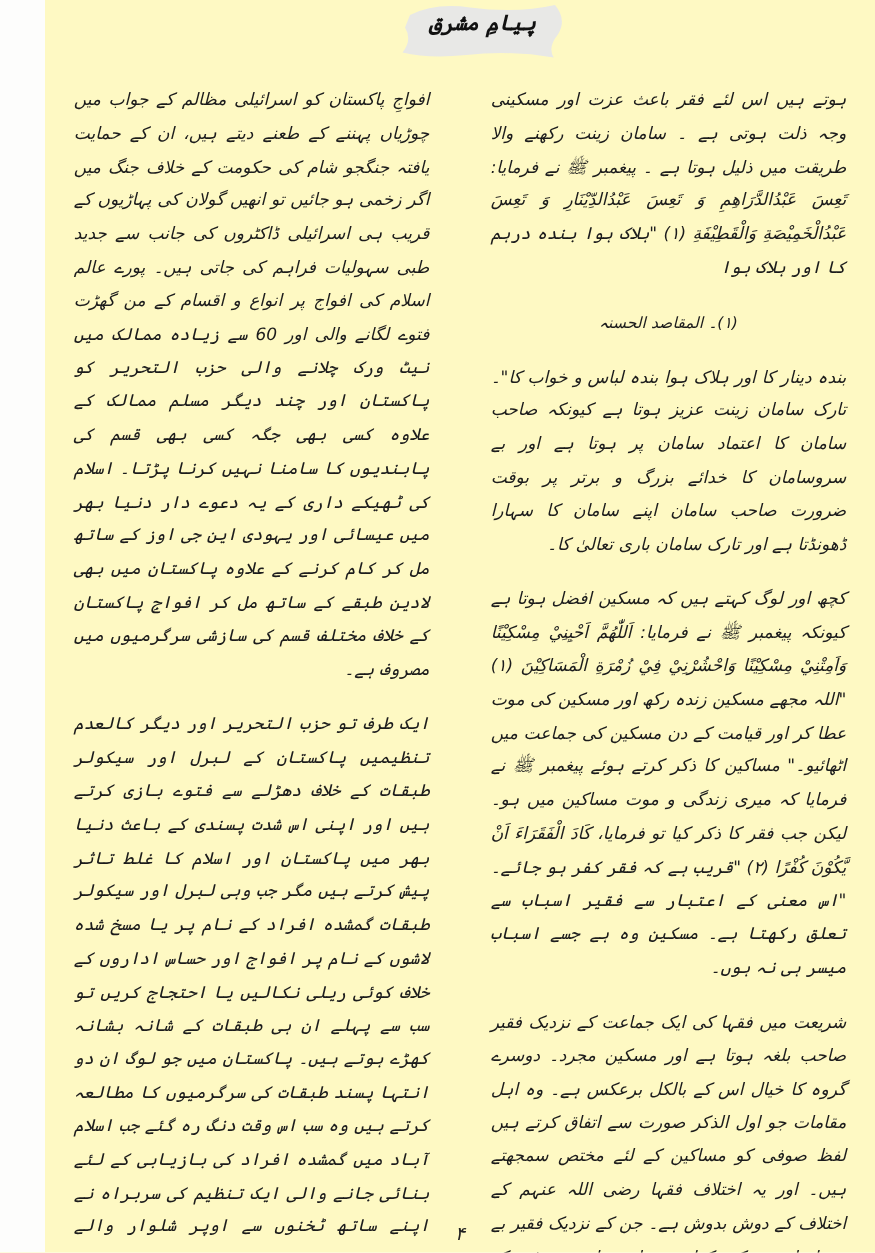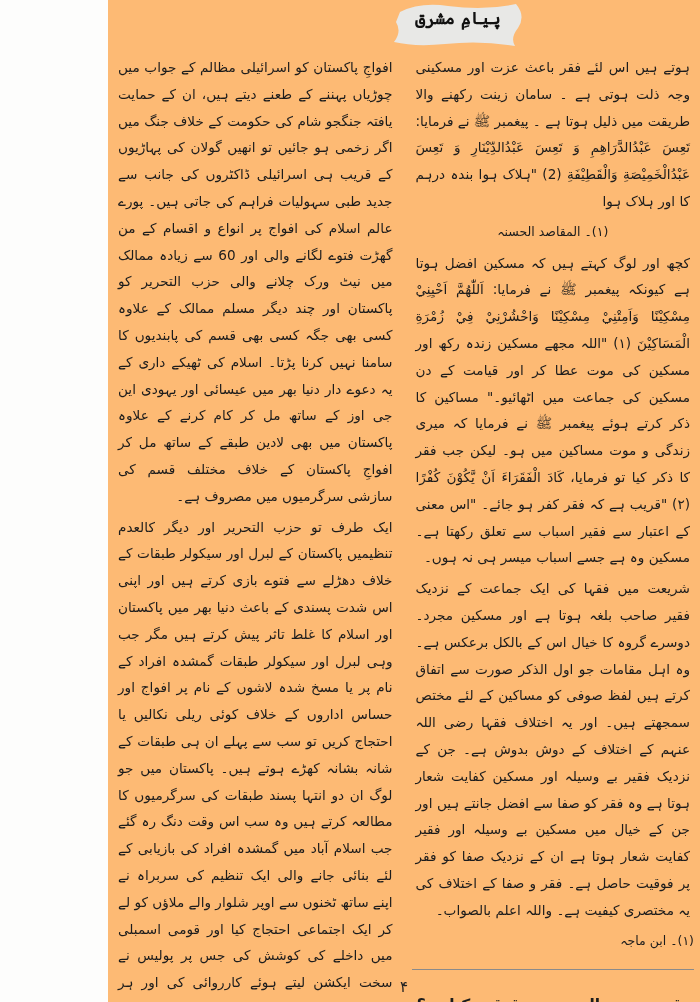--- a/index.html
+++ b/index.html
@@ -1,37 +1,37 @@
 <!DOCTYPE html>
 <html lang="ur" dir="rtl"><head>
 <meta charset="utf-8">
 <style>
   html,body{margin:0;padding:0;}
   body{
     width:700px;height:1002px;background:#fdfdfc;
     font-family:"DejaVu Sans", sans-serif;
     color:#1c1c1c;overflow:hidden;
   }
-  .page{position:relative;width:592px;height:1002px;background:#fdba74;}
+  .page{position:relative;width:664px;height:1002px;background:#fef9c3;font-style:italic;}
   
   .masthead{position:absolute;top:0;left:0;width:700px;height:48px;text-align:center;}
   .banner-wrap{position:relative;display:inline-block;margin-top:2px;}
   .banner-shape{display:block;}
   .banner-title{
     position:absolute;top:6px;left:0;width:100%;text-align:center;
     font-size:17px;font-weight:bold;color:#111;
     font-family:"DejaVu Serif", serif;letter-spacing:0;
   }
   
   .content{
     position:absolute;top:50px;right:6px;left:6px;
     display:flex;gap:15px;align-items:flex-start;
   }
   .col{width:336px;font-size:13.6px;line-height:26.8px;text-align:justify;}
-  .col p{margin:4px;}
+  .col p{margin:17px;}
   .footnote-line{text-align:center;font-size:12.5px;}
   .footnote-block{margin-top:2px;}
   .footnote-block div{font-size:12.5px;line-height:25px;}
   .divider{border:0;border-top:1px solid #8a8a8a;margin:16px 0 0 0;}
   .section-heading{
     text-align:center;font-size:15.5px;font-weight:bold;
     padding:22px 0 10px 0;line-height:26px;
   }
   .page-number{
     position:absolute;bottom:6px;left:0;width:100%;text-align:center;
@@ -48,22 +48,23 @@
       <svg class="banner-shape" width="136" height="46" viewBox="0 0 136 46" aria-hidden="true">
         <path d="M10,10 Q30,0 58,4 Q95,9 126,2 Q136,14 128,26 Q120,36 125,44 Q90,38 55,42 Q25,45 4,40 Q12,30 6,20 Z" fill="#e8e8e6"></path>
       </svg>
       <div class="banner-title">پیامِ مشرق</div>
     </div>
   </div>
 
   <div class="content">
 
     <div class="col">
-      <p>ہوتے ہیں اس لئے فقر باعث عزت اور مسکینی وجہ ذلت ہوتی ہے ۔ سامان زینت رکھنے والا طریقت میں ذلیل ہوتا ہے ۔ پیغمبر ﷺ نے فرمایا: تَعِسَ عَبْدُالدَّرَاهِمِ وَ تَعِسَ عَبْدُالدِّيْنَارِ وَ تَعِسَ عَبْدُالْخَمِيْصَةِ وَالْقَطِيْفَةِ (2) "ہلاک ہوا بندہ درہم کا اور ہلاک ہوا</p>
+      <p>ہوتے ہیں اس لئے فقر باعث عزت اور مسکینی وجہ ذلت ہوتی ہے ۔ سامان زینت رکھنے والا طریقت میں ذلیل ہوتا ہے ۔ پیغمبر ﷺ نے فرمایا: تَعِسَ عَبْدُالدَّرَاهِمِ وَ تَعِسَ عَبْدُالدِّيْنَارِ وَ تَعِسَ عَبْدُالْخَمِيْصَةِ وَالْقَطِيْفَةِ (۱) "ہلاک ہوا بندہ درہم کا اور ہلاک ہوا</p>
       <p class="footnote-line">(۱)۔ المقاصد الحسنہ</p>
+      <p>بندہ دینار کا اور ہلاک ہوا بندہ لباس و خواب کا"۔ تارک سامان زینت عزیز ہوتا ہے کیونکہ صاحب سامان کا اعتماد سامان پر ہوتا ہے اور بے سروسامان کا خدائے بزرگ و برتر پر بوقت ضرورت صاحب سامان اپنے سامان کا سہارا ڈھونڈتا ہے اور تارک سامان باری تعالیٰ کا۔</p>
       <p>کچھ اور لوگ کہتے ہیں کہ مسکین افضل ہوتا ہے کیونکہ پیغمبر ﷺ نے فرمایا: اَللّٰهُمَّ اَحْيِنِيْ مِسْكِيْنًا وَاَمِتْنِيْ مِسْكِيْنًا وَاحْشُرْنِيْ فِيْ زُمْرَةِ الْمَسَاكِيْنَ (۱) "اللہ مجھے مسکین زندہ رکھ اور مسکین کی موت عطا کر اور قیامت کے دن مسکین کی جماعت میں اٹھائیو۔" مساکین کا ذکر کرتے ہوئے پیغمبر ﷺ نے فرمایا کہ میری زندگی و موت مساکین میں ہو۔ لیکن جب فقر کا ذکر کیا تو فرمایا، كَادَ الْفَقَرَاءَ اَنْ يَّكُوْنَ كُفْرًا (۲) "قریب ہے کہ فقر کفر ہو جائے۔ "اس معنی کے اعتبار سے فقیر اسباب سے تعلق رکھتا ہے۔ مسکین وہ ہے جسے اسباب میسر ہی نہ ہوں۔</p>
       <p>شریعت میں فقہا کی ایک جماعت کے نزدیک فقیر صاحب بلغہ ہوتا ہے اور مسکین مجرد۔ دوسرے گروہ کا خیال اس کے بالکل برعکس ہے۔ وہ اہل مقامات جو اول الذکر صورت سے اتفاق کرتے ہیں لفظ صوفی کو مساکین کے لئے مختص سمجھتے ہیں۔ اور یہ اختلاف فقہا رضی اللہ عنہم کے اختلاف کے دوش بدوش ہے۔ جن کے نزدیک فقیر بے وسیلہ اور مسکین کفایت شعار ہوتا ہے وہ فقر کو صفا سے افضل جانتے ہیں اور جن کے خیال میں مسکین بے وسیلہ اور فقیر کفایت شعار ہوتا ہے ان کے نزدیک صفا کو فقر پر فوقیت حاصل ہے۔ فقر و صفا کے اختلاف کی یہ مختصری کیفیت ہے۔ واللہ اعلم بالصواب۔</p>
       <div class="footnote-block">
         <div>(۱)۔ ابن ماجہ</div>
       </div>
       <hr class="divider">
       <div class="section-heading">بقیہ۔ حزب التحریر۔ حقیقت کیا ہے؟</div>
 
     </div>
 

